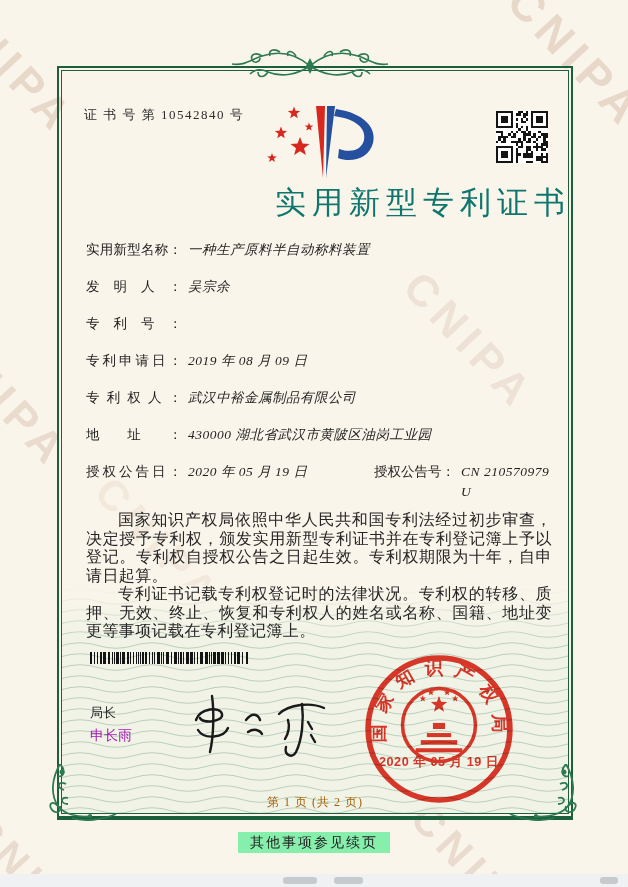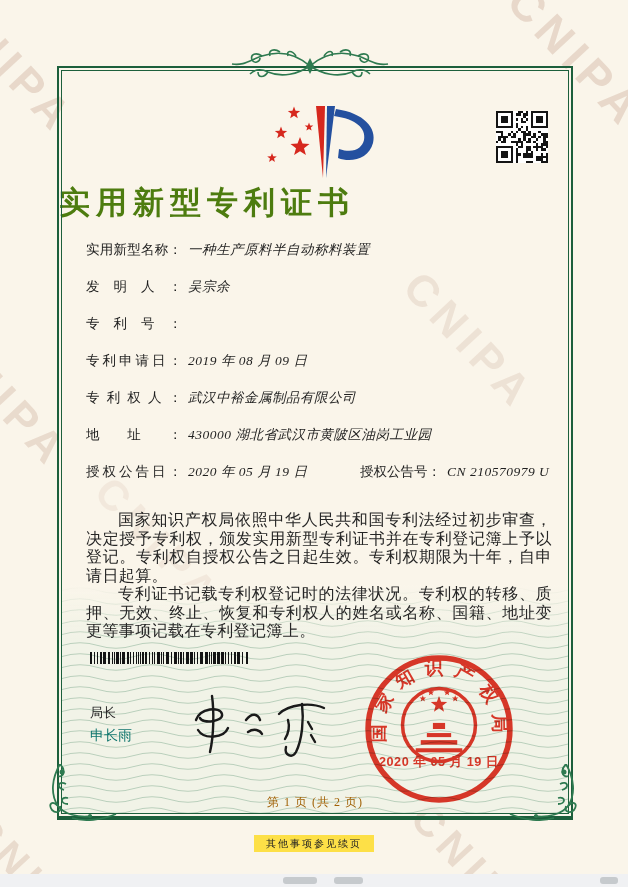--- a/index.html
+++ b/index.html
@@ -8,36 +8,36 @@
   
   .wm{position:absolute;font-family:"Liberation Sans","DejaVu Sans",sans-serif;font-weight:bold;
       letter-spacing:7px;color:#c4a08c;transform:rotate(47deg);transform-origin:left top;
       white-space:nowrap;pointer-events:none;z-index:1;}
   
   .frame{position:absolute;left:57px;top:66px;width:512px;height:748px;
          border:2px solid #1c5f3c;border-bottom-width:4px;z-index:2;}
   .frame::after{content:'';position:absolute;inset:2px;border:1px solid #1c5f3c;pointer-events:none;}
   .abs{position:absolute;}
   .certno{left:25px;top:38px;font-size:13px;letter-spacing:1.5px;color:#2c2c2c;}
-  .title{left:0;top:114px;width:100%;text-align:left;font-size:31px;font-weight:bold;
-         letter-spacing:6px;color:#4d7c0f;}
+  .title{left:0;top:114px;width:100%;text-align:right;font-size:31px;font-weight:normal;
+         letter-spacing:6px;color:#0f766e;}
   .fields{left:27px;top:172px;width:470px;font-size:13.5px;color:#1f1f1f;}
   .frow{display:flex;align-items:baseline;line-height:20px;margin-bottom:17px;}
   .flabel{display:inline-block;width:96px;text-align:justify;text-align-last:justify;flex:none;}
   .fvalue{margin-left:6px;letter-spacing:.5px;font-style:italic;}
   .fvalue.grant{width:158px;flex:none;}
-  .flabel2{flex:none;margin-left:14px;text-align:center;}
+  .flabel2{flex:none;margin-left:28px;text-align:center;}
   .body-text{left:27px;top:444px;width:466px;font-size:16px;line-height:18.5px;
              letter-spacing:.4px;color:#262626;text-align:justify;font-family:Liberation Mono, monospace;}
   .body-text p{margin:0;text-indent:2em;}
   .sig-title{left:31px;top:636px;font-size:13px;color:#222;text-align:center;}
-  .sig-name{left:31px;top:659px;font-size:14px;color:#0f766e;}
+  .sig-name{left:31px;top:659px;font-size:14px;color:#a21caf;}
   .pagenum{left:0;top:726px;width:100%;text-align:center;font-size:12px;color:#a16207;letter-spacing:1px;}
   .note{position:absolute;left:0;top:833px;width:100%;text-align:center;z-index:3;}
-  .note span{background:#fde047;padding:3px 12px;font-size:10px;color:#222;letter-spacing:2px;}
+  .note span{background:#86efac;padding:3px 12px;font-size:14px;color:#222;letter-spacing:2px;}
   
   .gz{position:absolute;left:3px;top:517px;width:506px;height:228px;overflow:hidden;}
   
   .seal{position:absolute;left:303px;top:584px;width:154px;height:154px;
         mix-blend-mode:multiply;opacity:.95;z-index:5;}
   .sealText{font-size:18px;font-weight:bold;letter-spacing:10px;
             font-family:"Liberation Serif",serif;}
   .sealDate{font-size:12.5px;font-weight:bold;letter-spacing:.5px;
             font-family:"Liberation Sans",sans-serif;}
   
@@ -70,20 +70,21 @@
             <stop offset="0" stop-color="#faf5ea" stop-opacity="1"></stop>
             <stop offset="1" stop-color="#faf5ea" stop-opacity="0"></stop>
           </linearGradient>
         </defs>
         <rect x="0" y="0" width="506" height="228" fill="#edf2e5" opacity=".75"></rect>
         <rect x="0" y="0" width="506" height="228" fill="url(#wv)"></rect>
         <rect x="0" y="0" width="506" height="56" fill="url(#fade)"></rect>
       </svg>
     </div>
 
+    <div class="abs certno">证 书 号 第 10542840 号</div>
 
     <svg class="abs" style="left:205px;top:32px;" width="116" height="84" viewBox="0 0 116 84">
       <g id="logo-stars" fill="#d6281e">
           <polygon points="8.0,53.0 9.2,56.3 12.8,56.5 10.0,58.6 10.9,62.0 8.0,60.1 5.1,62.0 6.0,58.6 3.2,56.5 6.8,56.3"></polygon>
           <polygon points="17.0,26.5 18.6,30.8 23.2,31.0 19.6,33.8 20.8,38.3 17.0,35.7 13.2,38.3 14.4,33.8 10.8,31.0 15.4,30.8"></polygon>
           <polygon points="30.0,6.5 31.6,10.8 36.2,11.0 32.6,13.8 33.8,18.3 30.0,15.7 26.2,18.3 27.4,13.8 23.8,11.0 28.4,10.8"></polygon>
           <polygon points="36.0,37.0 38.5,43.6 45.5,43.9 40.0,48.3 41.9,55.1 36.0,51.2 30.1,55.1 32.0,48.3 26.5,43.9 33.5,43.6"></polygon>
           <polygon points="45.0,22.5 46.1,25.5 49.3,25.6 46.8,27.6 47.6,30.6 45.0,28.9 42.4,30.6 43.2,27.6 40.7,25.6 43.9,25.5"></polygon>
         </g>
       <polygon points="52,6 61,6 59,78" fill="#d6281e"></polygon>

